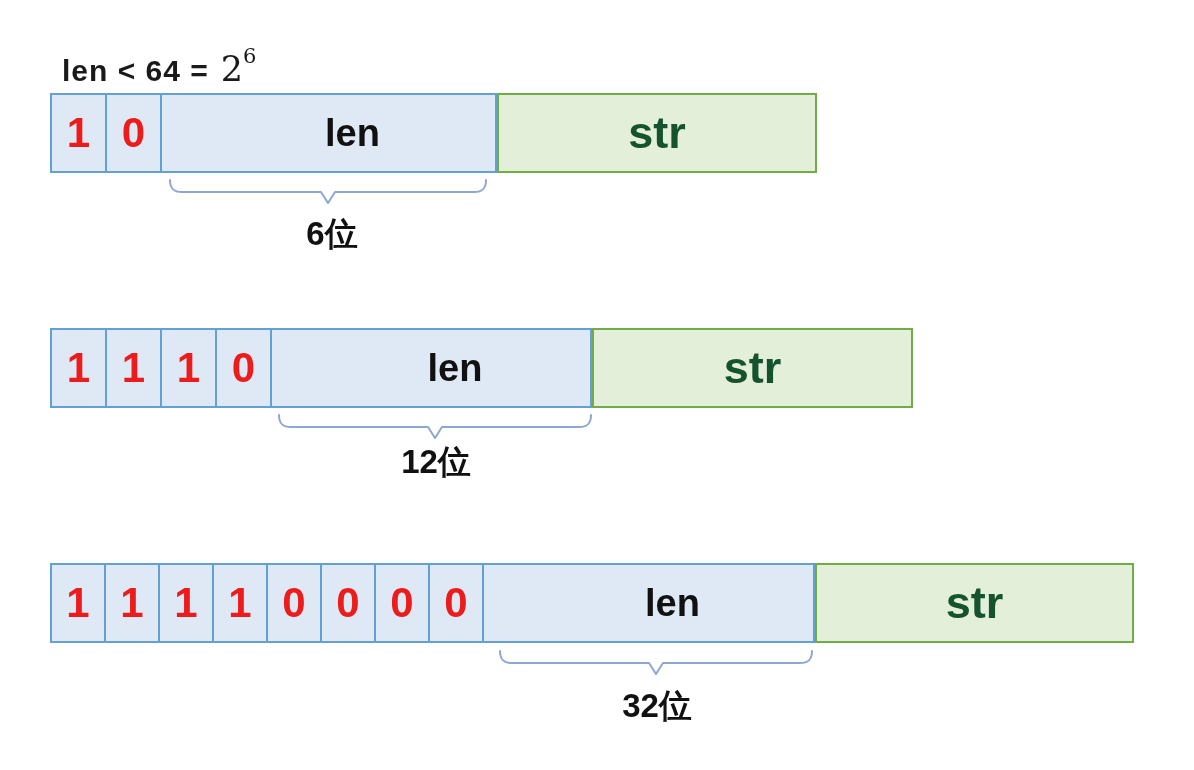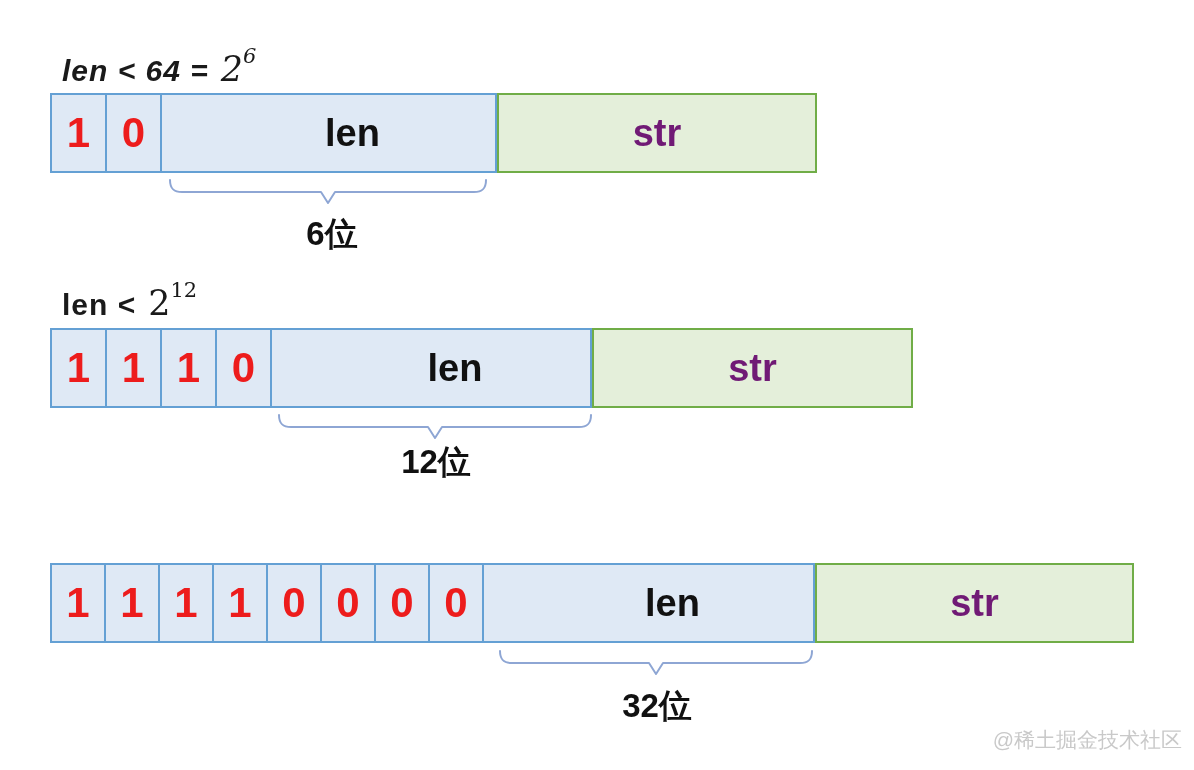--- a/index.html
+++ b/index.html
@@ -38,57 +38,54 @@
     color:var(--bit-digit);font-weight:bold;font-size:42px;
   }
   .len-cell{
     flex:1;display:flex;align-items:center;justify-content:center;
     color:#111;font-weight:bold;font-size:38px;padding-left:48px;
   }
   .str-box{
     box-sizing:border-box;height:80px;
     border:2px solid var(--green-border);background:var(--green-fill);
     display:flex;align-items:center;justify-content:center;
-    color:#701a75;font-weight:bold;font-size:38px;
+    color:#14532d;font-weight:bold;font-size:45px;
   }
   .brace-svg{position:absolute;color:var(--brace);}
   .brace-label{
     position:absolute;transform:translateX(-50%);
     color:#111;font-weight:bold;font-size:33px;white-space:nowrap;
   }
   .watermark{
     position:absolute;color:var(--watermark);font-size:21px;white-space:nowrap;
   }
 </style>
 </head>
 <body>
 
 <div class="canvas">
 
-  <div class="heading" style="left:62px;top:44px;font-style:italic;">
+  <div class="heading" style="left:62px;top:44px;">
     <span>len &lt; 64 =</span><span class="math"><span>2</span><sup>6</sup></span>
   </div>
 
   <div class="row-boxes" style="left:50px;top:93px;">
     <div class="blue-group" style="width:447px;">
       <div class="bit-cell" style="width:55px;">1</div>
       <div class="bit-cell" style="width:55px;">0</div>
       <div class="len-cell">len</div>
     </div>
     <div class="str-box" style="width:320px;">str</div>
   </div>
 
   <svg class="brace-svg" style="left:168px;top:179px;" width="320" height="30" viewBox="0 0 320 30">
     <path d="M2,1 C2,10 6,13 14,13 L153,13 L160,24 L167,13 L306,13 C314,13 318,10 318,1" fill="none" stroke="currentColor" stroke-width="2" stroke-linecap="round" stroke-linejoin="round"></path>
   </svg>
   <div class="brace-label" style="left:332px;top:212px;">6位</div>
 
-  <div class="heading" style="left:62px;top:278px;">
-    <span>len &lt;</span><span class="math"><span>2</span><sup>12</sup></span>
-  </div>
 
   <div class="row-boxes" style="left:50px;top:328px;">
     <div class="blue-group" style="width:542px;">
       <div class="bit-cell" style="width:55px;">1</div>
       <div class="bit-cell" style="width:55px;">1</div>
       <div class="bit-cell" style="width:55px;">1</div>
       <div class="bit-cell" style="width:55px;">0</div>
       <div class="len-cell">len</div>
     </div>
     <div class="str-box" style="width:321px;">str</div>
@@ -113,15 +110,14 @@
       <div class="len-cell">len</div>
     </div>
     <div class="str-box" style="width:319px;">str</div>
   </div>
 
   <svg class="brace-svg" style="left:498px;top:650px;" width="316" height="30" viewBox="0 0 316 30">
     <path d="M2,1 C2,10 6,13 14,13 L151,13 L158,24 L165,13 L302,13 C310,13 314,10 314,1" fill="none" stroke="currentColor" stroke-width="2" stroke-linecap="round" stroke-linejoin="round"></path>
   </svg>
   <div class="brace-label" style="left:657px;top:684px;">32位</div>
 
-  <div class="watermark" style="right:12px;top:726px;">@稀土掘金技术社区</div>
 
 </div>
 
 </body></html>

